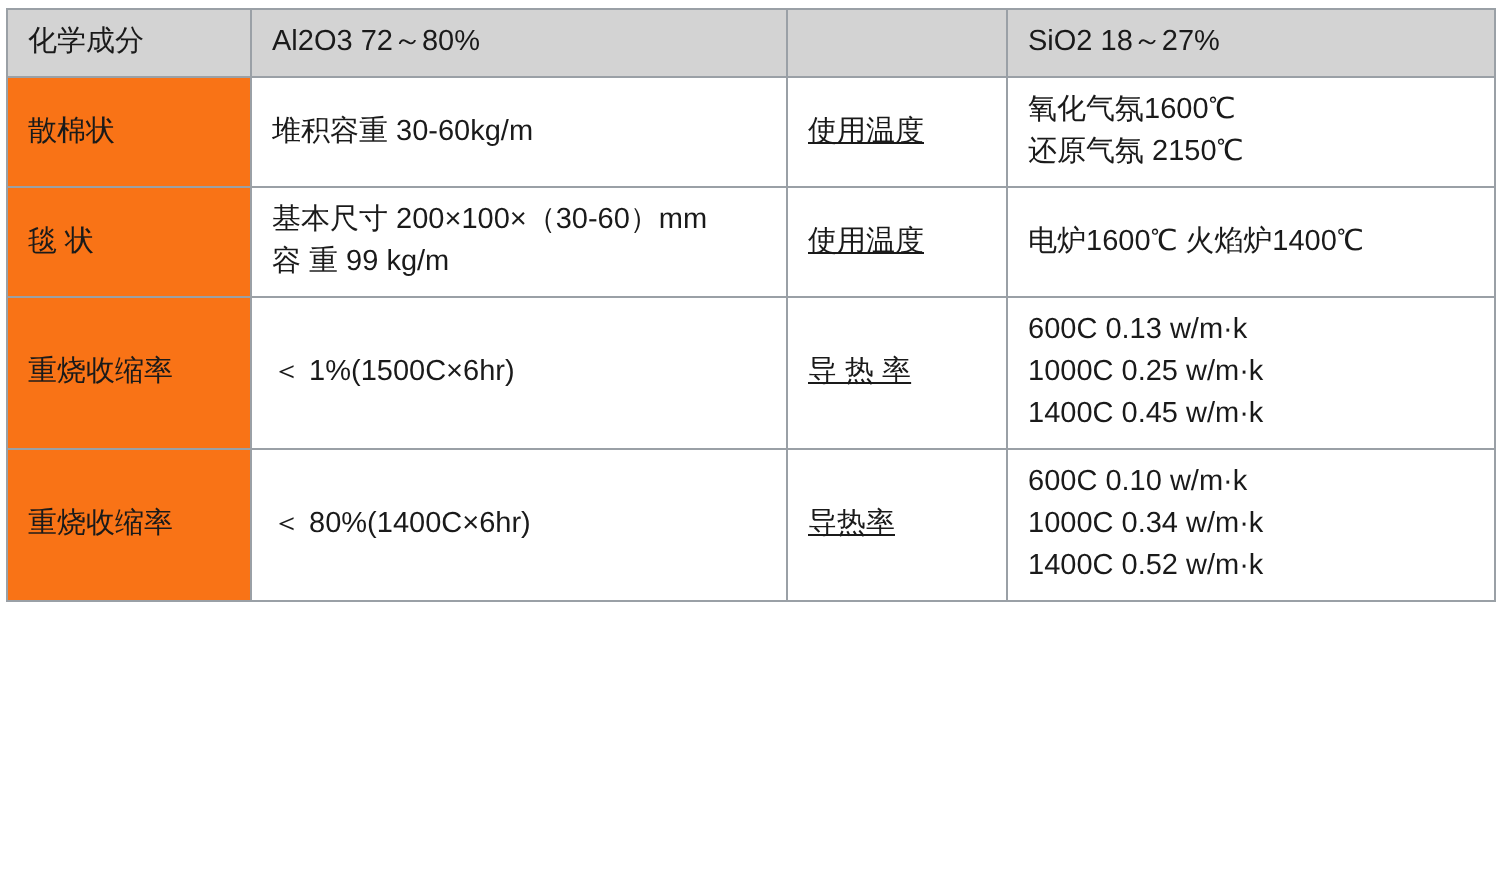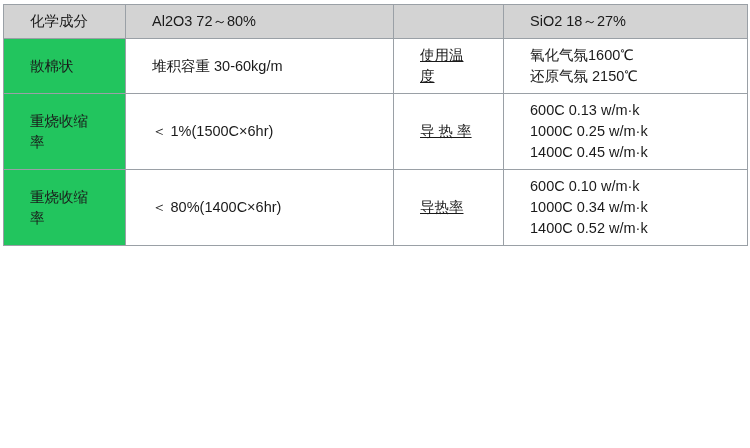--- a/index.html
+++ b/index.html
@@ -15,28 +15,28 @@
   }
   #spec-table {
     border-collapse: collapse;
     table-layout: fixed;
     width: 744px;
     margin: 4px 0 0 3px;
   }
   #spec-table td {
     border: 1px solid #9aa0a6;
     vertical-align: middle;
-    padding: 6px 26px;
+    padding: 6px 10px;
     font-size: 14.5px;
     color: #1a1a1a;
     line-height: 1.45;
   }
   td.label {
     color: #3f8fd0;
-    background: #22c55e;
+    background: #f97316;
     font-size: 15px;
   }
   td.label-plain {
     color: #3f8fd0;
     background: #ffffff;
     font-size: 15px;
     text-decoration: underline;
   }
   td.head-grey {
     background: #d3d3d3;
@@ -77,20 +77,31 @@
       <td>
         <span class="line">堆积容重 30-60kg/m</span>
       </td>
       <td class="label-plain">使用温度</td>
       <td>
         <span class="line">氧化气氛1600℃</span>
         <span class="line">还原气氛 2150℃</span>
       </td>
     </tr>
 
+    <tr>
+      <td class="label">毯 状</td>
+      <td>
+        <span class="line">基本尺寸 200×100×（30-60）mm</span>
+        <span class="line">容 重 99 kg/m</span>
+      </td>
+      <td class="label-plain">使用温度</td>
+      <td>
+        <span class="line">电炉1600℃ 火焰炉1400℃</span>
+      </td>
+    </tr>
 
     <tr>
       <td class="label">重烧收缩率</td>
       <td>
         <span class="line">＜ 1%(1500C×6hr)</span>
       </td>
       <td class="label-plain">导 热 率</td>
       <td>
         <span class="line">600C 0.13 w/m·k</span>
         <span class="line">1000C 0.25 w/m·k</span>

